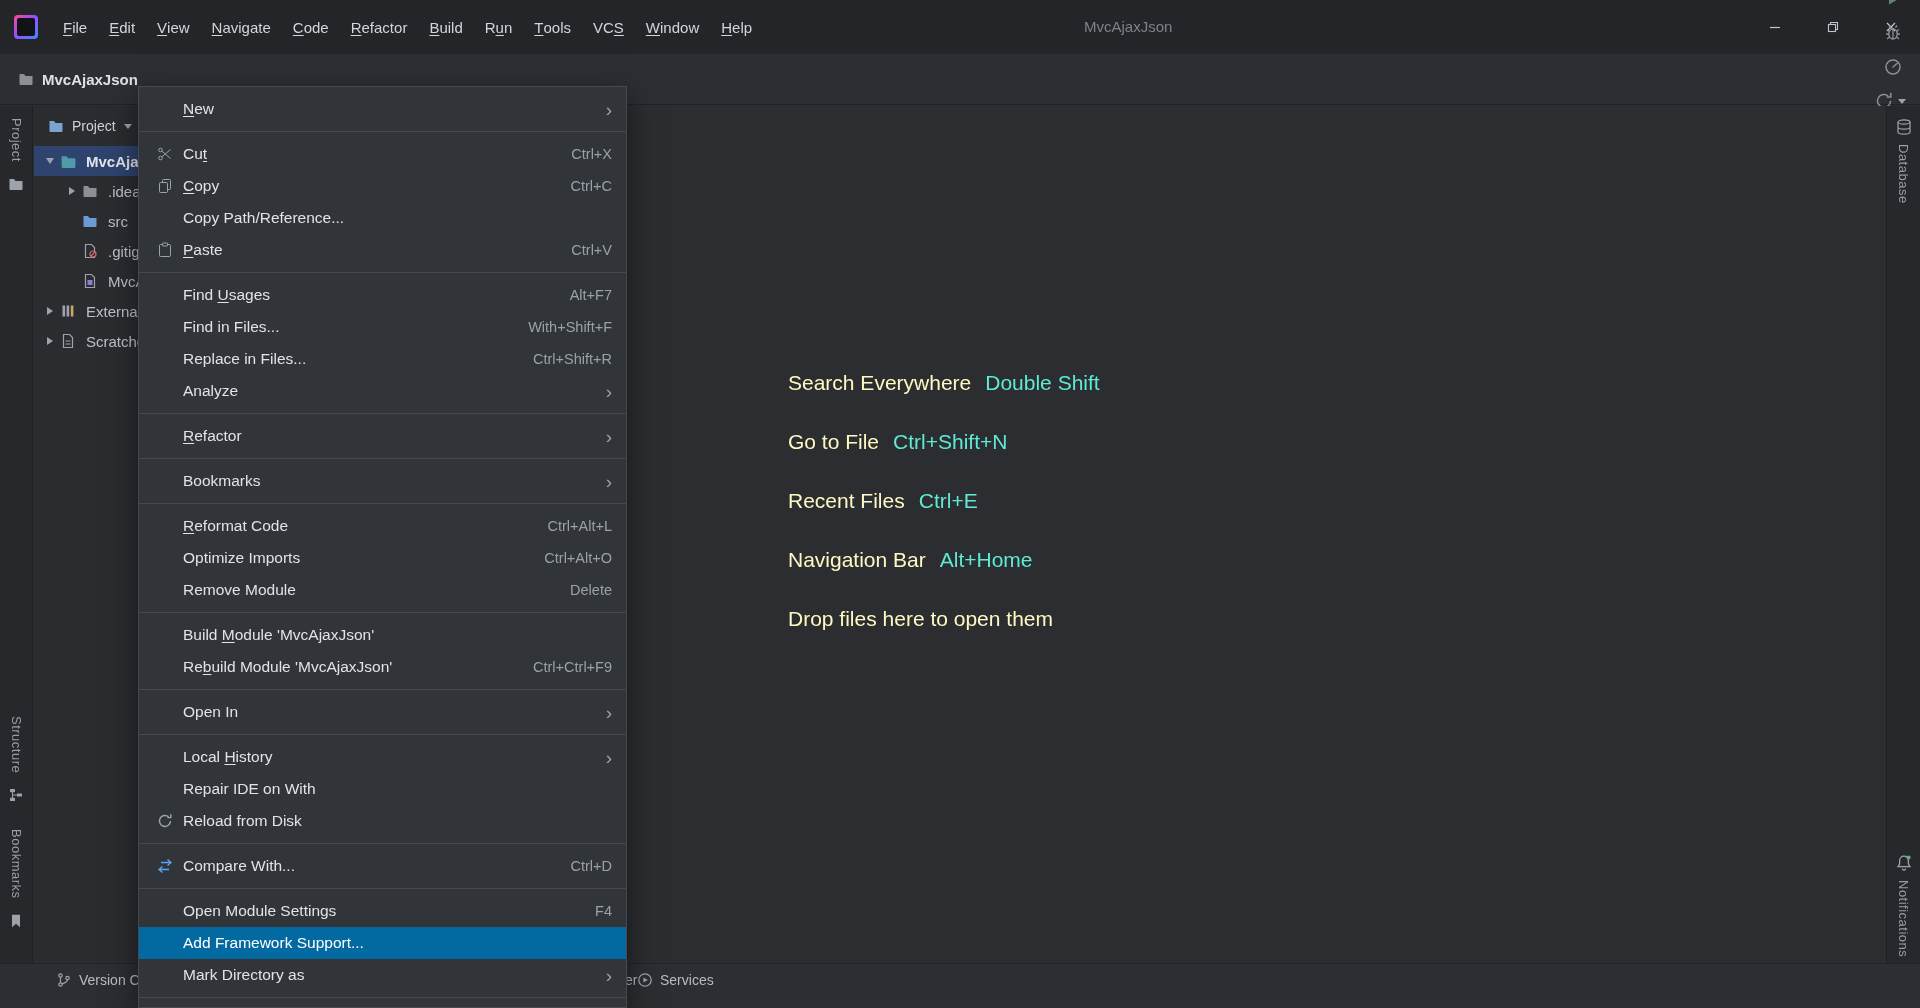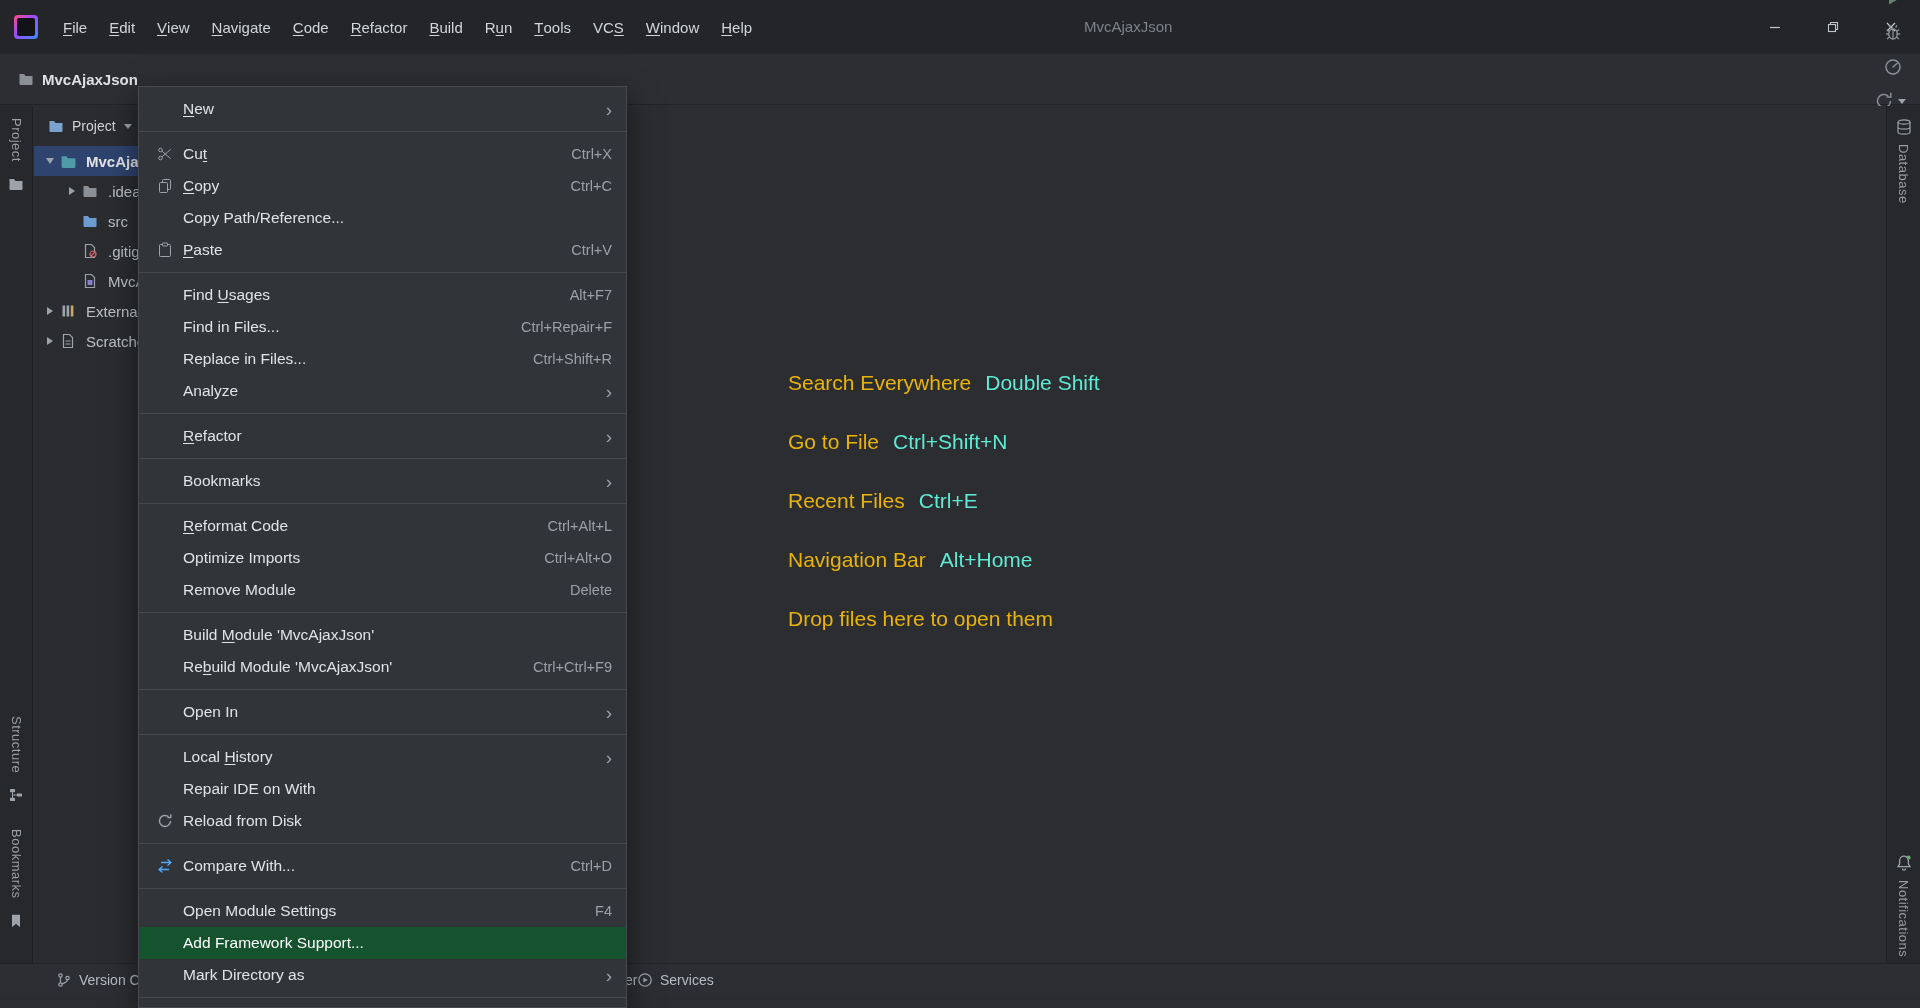--- a/index.html
+++ b/index.html
@@ -55,29 +55,29 @@
   .chev { width:16px; display:flex; align-items:center; justify-content:center; flex:0 0 16px; }
   .chev.exp::before { content:""; border-left:4.5px solid transparent; border-right:4.5px solid transparent; border-top:6px solid #9da3ab; }
   .chev.col::before { content:""; border-top:4.5px solid transparent; border-bottom:4.5px solid transparent; border-left:6px solid #9da3ab; }
   .ticon { width:20px; display:flex; align-items:center; margin:0 6px 0 2px; flex:0 0 20px; }
   .lbl.b { font-weight:bold; color:#e2e4e8; }
 
   
   .editor { position:absolute; left:364px; right:34px; top:106px; bottom:45px; background:#2b2d30; }
   .hints { position:absolute; left:424px; top:260px; } 
   .hint-row { display:flex; gap:14px; font-size:21px; height:34px; align-items:center; margin-bottom:25px; }
-  .hint-label { color:#eab308;text-align:right; }
+  .hint-label { color:#fef9c3;text-align:right; }
   .hint-key { color:#5eead4; }
 
   
   .context-menu { position:absolute; left:138px; top:86px; width:489px; height:922px; background:#313438;
                   border:1px solid #47494e; box-shadow:0 10px 28px rgba(0,0,0,.5); z-index:50;
                   padding-top:6px; overflow:hidden; }
   .mrow { height:32px; display:flex; align-items:center; padding:0 14px 0 18px; font-size:15.5px; color:#e1e3e6; }
-  .mrow.hl { background:#14532d; color:#ffffff; }
+  .mrow.hl { background:#0369a1; color:#ffffff; }
   .mi-icon { width:26px; flex:0 0 26px; display:flex; align-items:center; }
   .mi-right { margin-left:auto; color:#9ca1a9; font-size:14.5px; }
   .mi-sub { margin-left:auto; color:#9ca1a9; font-size:19px; line-height:1; }
   .msep { height:1px; background:#46484c; margin:6px 0; }
 
   
   .bottom-bar { position:absolute; left:0; width:100%; top:963px; height:31px; background:#2c2e33; border-top:1px solid #222428; }
   .bb-item { position:absolute; top:0; height:31px; display:flex; align-items:center; gap:7px; color:#b7bbc2; font-size:14px; }
   .bb-item:nth-child(1) { left:56px; }
   .bb-item:nth-child(2) { left:566px; }
@@ -466,21 +466,21 @@
       </div>
       <div class="msep"></div>
       <div class="mrow">
         <span class="mi-icon"></span>
         <span class="mi-label">Find <u>U</u>sages</span>
         <span class="mi-right">Alt+F7</span>
       </div>
       <div class="mrow">
         <span class="mi-icon"></span>
         <span class="mi-label">Find in Files...</span>
-        <span class="mi-right">Ctrl+Repair+F</span>
+        <span class="mi-right">With+Shift+F</span>
       </div>
       <div class="mrow">
         <span class="mi-icon"></span>
         <span class="mi-label">Replace in Files...</span>
         <span class="mi-right">Ctrl+Shift+R</span>
       </div>
       <div class="mrow">
         <span class="mi-icon"></span>
         <span class="mi-label">Analyze</span>
         <span class="mi-sub">›</span>

